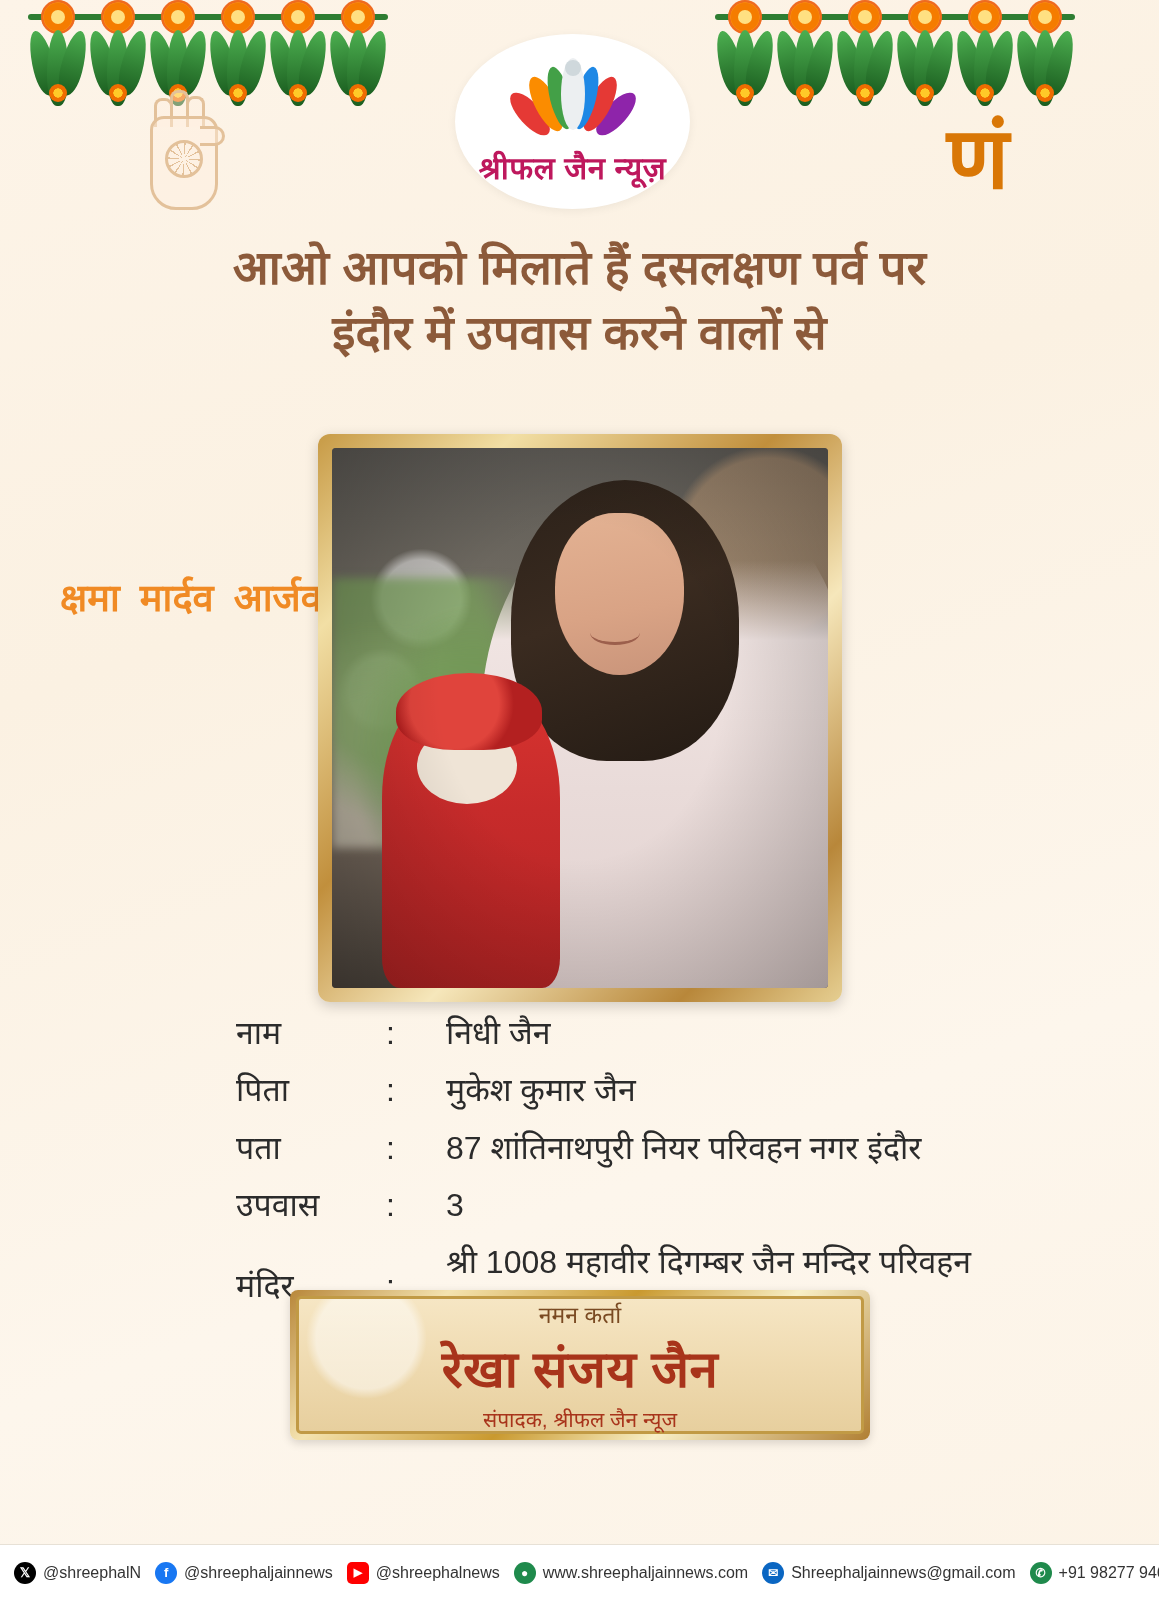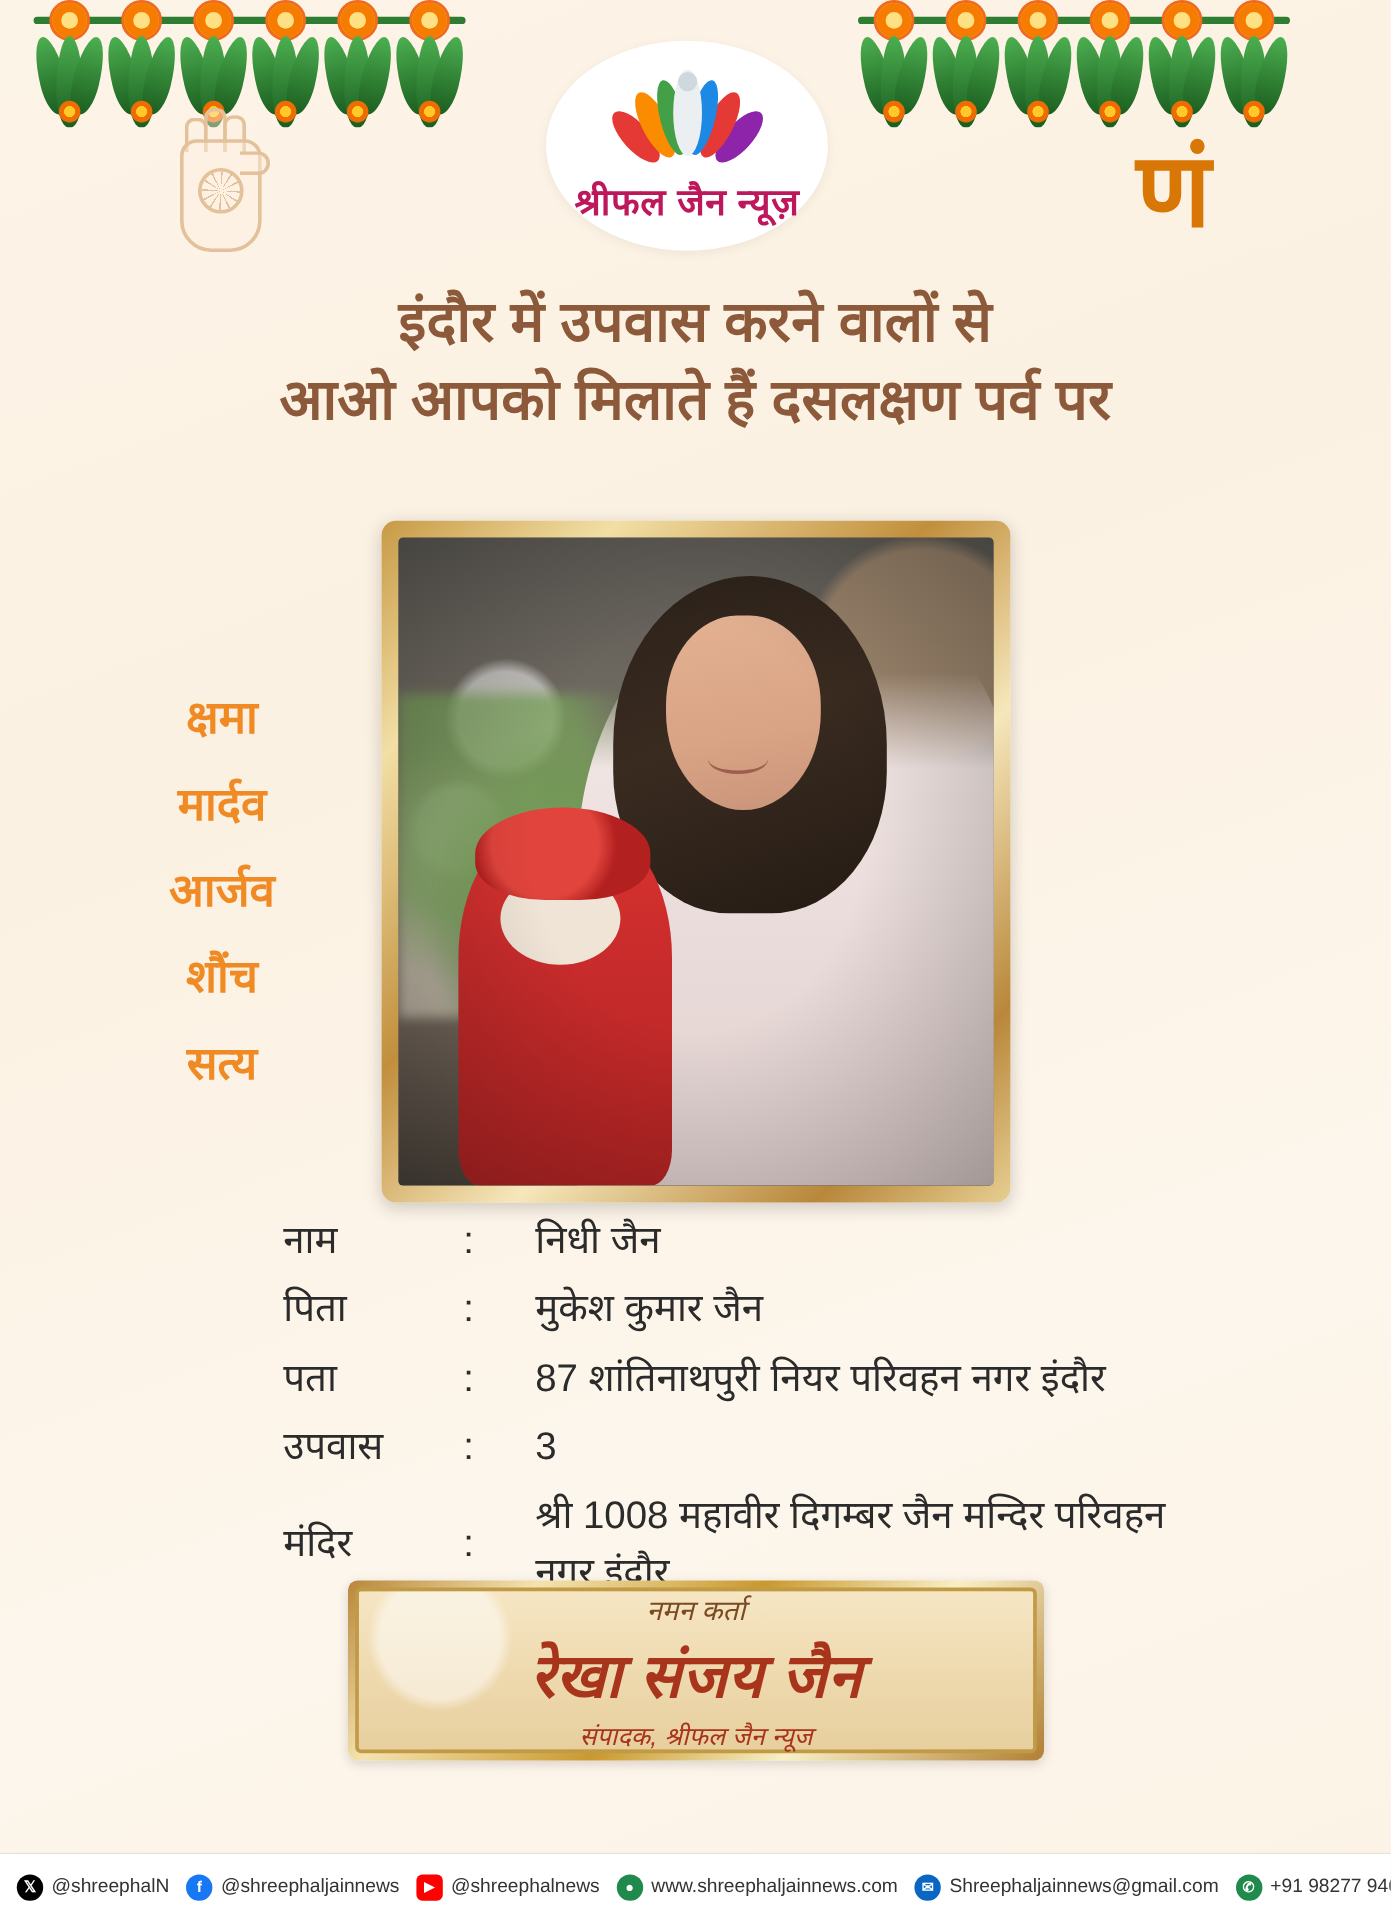--- a/index.html
+++ b/index.html
@@ -175,21 +175,20 @@
     line-height: 1.38;
     letter-spacing: 0.2px;
   }
 
   
   .dharma {
     position: absolute;
     top: 570px;
     width: 250px;
     display: flex;
-    flex-direction: column;
     gap: 20px;
     color: #f08a24;
     font-weight: bold;
     font-size: 38px;
   }
   .dharma.left { left: 60px; align-items: center; }
   .dharma.right { right: 42px; align-items: center; }
 
   
   .photo-frame {
@@ -317,29 +316,28 @@
     margin-bottom: 10px;
   }
   .det-label { width: 150px; flex: none; }
   .det-colon { width: 60px; flex: none; }
   .det-value { flex: 1; }
 
   
   .plaque {
     position: absolute;
     left: 290px;
-    top: 1317px;
+    top: 1290px;
     width: 580px;
     height: 150px;
     border-radius: 8px;
     padding: 6px;
     box-sizing: border-box;
     background: linear-gradient(135deg, #b8873a 0%, #f4e3b0 22%, #c9992f 48%, #f8efc6 70%, #b07f33 100%);
     box-shadow: 0 3px 10px rgba(0,0,0,0.15);
-    font-style: italic;
   }
   .plaque-inner {
     width: 100%;
     height: 100%;
     box-sizing: border-box;
     border: 3px solid #c19a45;
     border-radius: 5px;
     background:
       radial-gradient(circle at 12% 30%, rgba(255,255,255,0.5) 0 10%, rgba(255,255,255,0) 12%),
       linear-gradient(180deg, #f6e6c4 0%, #eed9ae 55%, #e7cf9e 100%);
@@ -517,22 +515,22 @@
           <circle cx="65" cy="12" r="8" fill="#cfd8dc"></circle>
         </g>
       </svg>
     </div>
     <div class="logo-name">श्रीफल जैन न्यूज़</div>
   </div>
 
   <div class="om-symbol">णं</div>
 
   <div class="headline">
+    <div>आओ आपको मिलाते हैं दसलक्षण पर्व पर</div>
     <div>इंदौर में उपवास करने वालों से</div>
-    <div>आओ आपको मिलाते हैं दसलक्षण पर्व पर</div>
   </div>
 
   <div class="dharma left">
     <div>क्षमा</div>
     <div>मार्दव</div>
     <div>आर्जव</div>
     <div>शौंच</div>
     <div>सत्य</div>
   </div>
 

